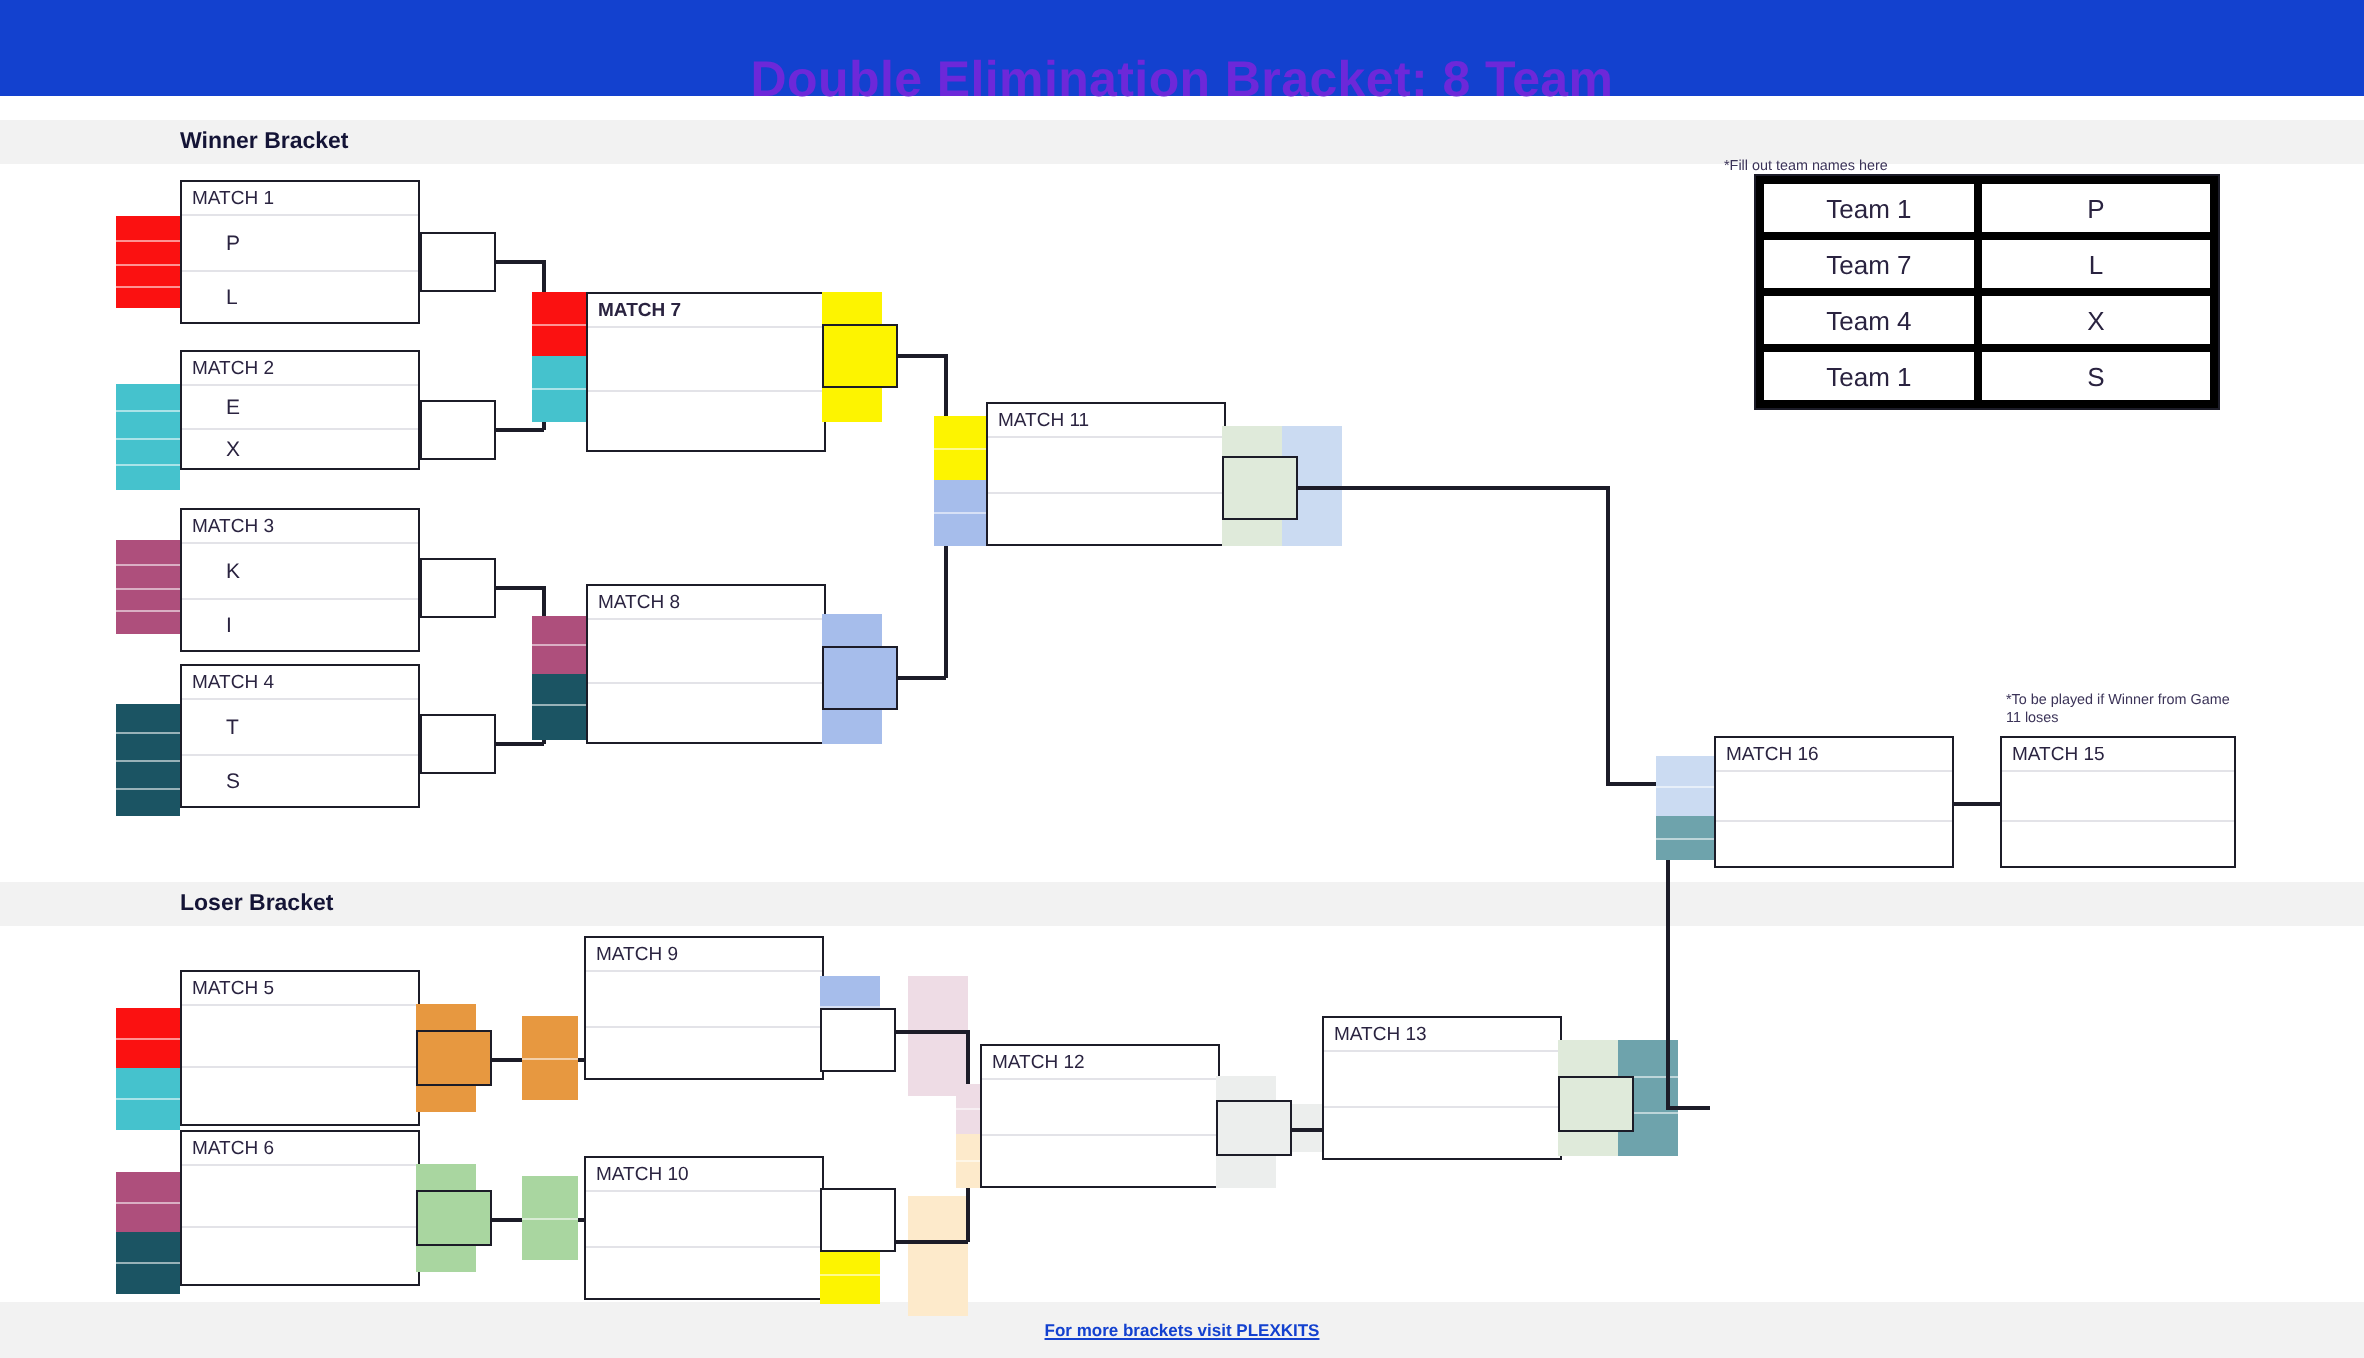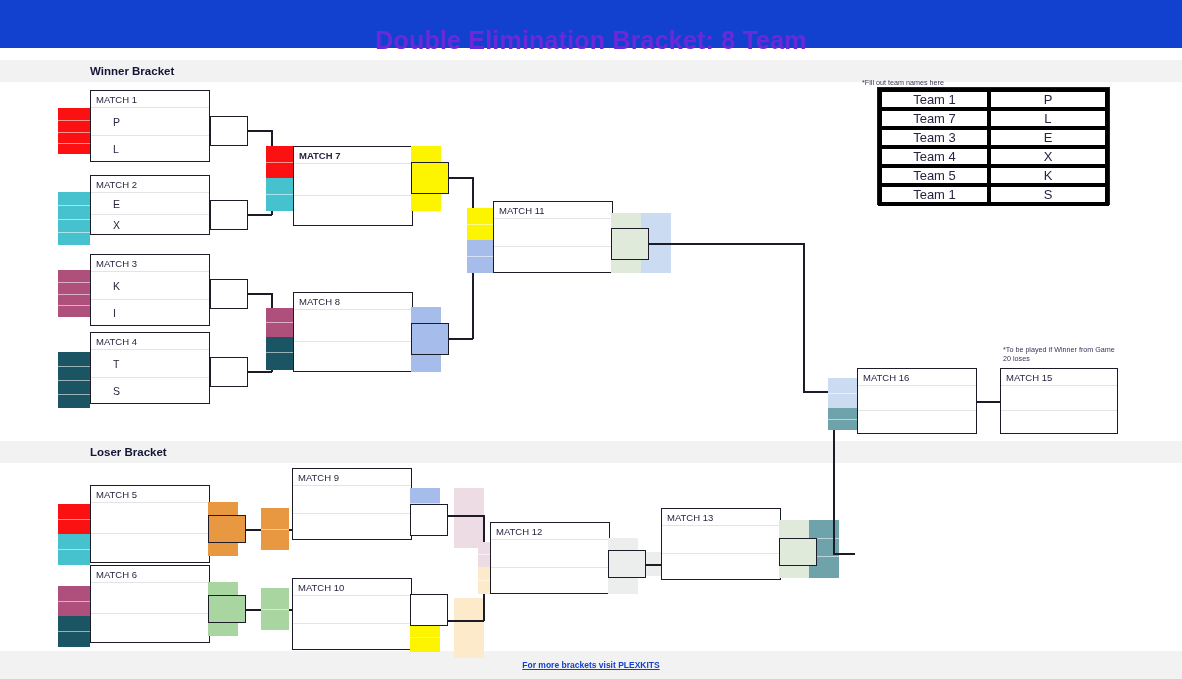--- a/index.html
+++ b/index.html
@@ -114,40 +114,32 @@
     <tbody id="team-tbody">
         <tr>
           <td class="tname">Team 1</td>
           <td>P</td>
         </tr>
         <tr>
           <td class="tname">Team 7</td>
           <td>L</td>
         </tr>
         <tr>
-          <td class="tname">Team 3</td>
-          <td>E</td>
-        </tr>
-        <tr>
           <td class="tname">Team 4</td>
           <td>X</td>
-        </tr>
-        <tr>
-          <td class="tname">Team 5</td>
-          <td>K</td>
         </tr>
         <tr>
           <td class="tname">Team 1</td>
           <td>S</td>
         </tr>
       </tbody>
   </table>
 </div>
 
-<div id="m15-note">*To be played if Winner from Game 20 loses</div>
+<div id="m15-note">*To be played if Winner from Game 11 loses</div>
 
 <div class="bar" style="left:58px;top:108px;width:32px;height:46px;background:#fb1111;">
   <div class="seam" style="top:12px;"></div>
     <div class="seam" style="top:24px;"></div>
     <div class="seam" style="top:35px;"></div>
 </div>
 <div class="bar" style="left:58px;top:192px;width:32px;height:53px;background:#45c2cd;">
   <div class="seam" style="top:13px;"></div>
     <div class="seam" style="top:27px;"></div>
     <div class="seam" style="top:40px;"></div>

